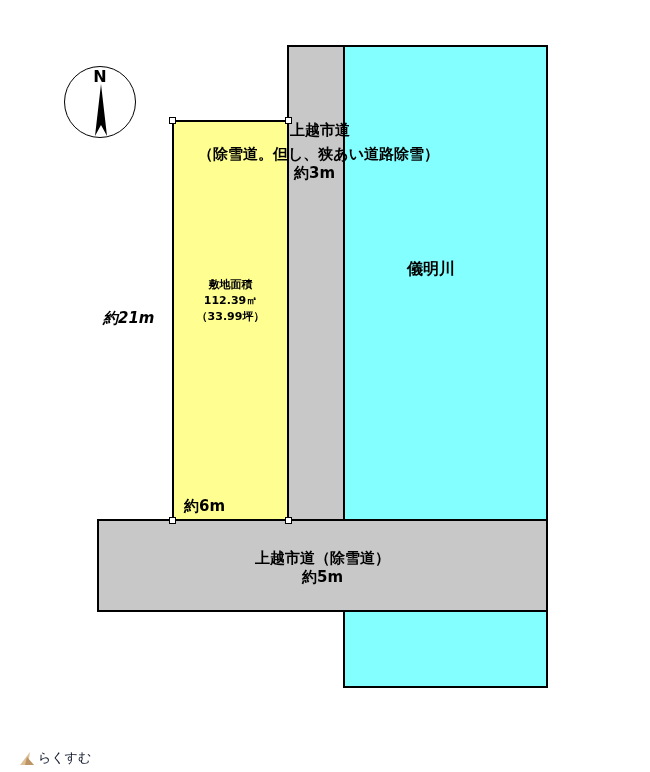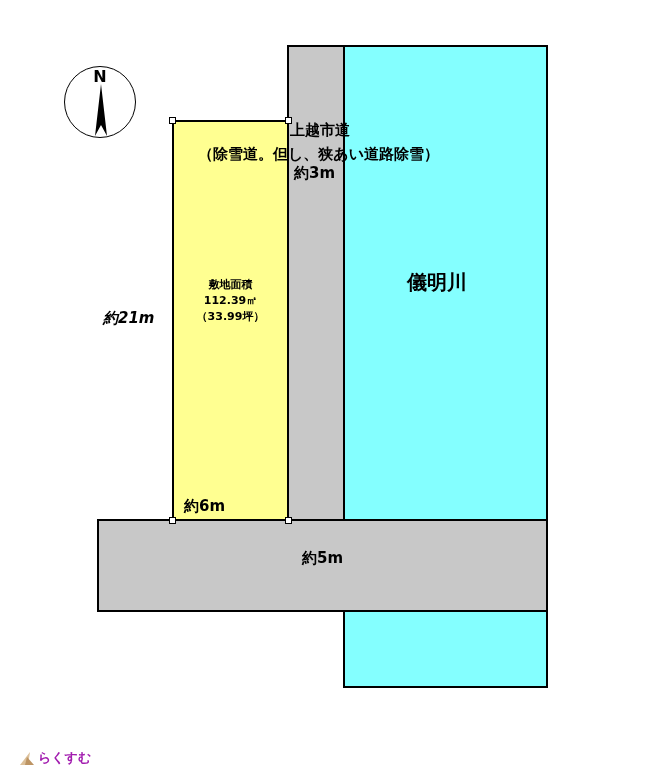--- a/index.html
+++ b/index.html
@@ -14,21 +14,21 @@
   .road-h{left:97px;top:519px;width:451px;height:93px;background:#C8C8C8;}
   .river-bottom{left:343px;top:610px;width:205px;height:78px;background:#84FFFF;}
   .marker{position:absolute;width:7px;height:7px;background:#fff;border:1px solid #000;box-sizing:border-box;z-index:5;}
   .lbl{position:absolute;color:#000;font-weight:bold;font-size:15px;line-height:18px;white-space:nowrap;z-index:6;}
   .plot-text{left:172px;top:277px;width:117px;text-align:center;font-size:11px;line-height:16px;white-space:normal;}
   .bottom-road-text{left:97px;top:549px;width:451px;text-align:center;line-height:19px;}
   .compass{position:absolute;left:64px;top:66px;width:72px;height:72px;border:1px solid #000;border-radius:50%;box-sizing:border-box;}
   .compass .n{position:absolute;top:0px;left:0;width:100%;text-align:center;font-size:16px;font-weight:bold;color:#000;}
   .compass svg{position:absolute;left:29px;top:17px;}
   .logo{position:absolute;left:20px;top:749px;display:flex;align-items:center;gap:4px;z-index:6;}
-  .logo .txt{font-size:13px;font-weight:bold;color:#a21caf;}
+  .logo .txt{font-size:13px;font-weight:normal;color:#0f172a;}
 </style>
 </head>
 <body>
 
 <div class="compass">
   <div class="n">N</div>
   <svg width="14" height="53" viewBox="0 0 14 53">
     <polygon points="7,0 1,52 7,41 13,52" fill="#000"></polygon>
   </svg>
 </div>
@@ -41,32 +41,33 @@
 
 <div class="marker" style="left:169px;top:117px;"></div>
 <div class="marker" style="left:285px;top:117px;"></div>
 <div class="marker" style="left:169px;top:517px;"></div>
 <div class="marker" style="left:285px;top:517px;"></div>
 
 <div class="lbl" style="left:290px;top:121px;">上越市道</div>
 <div class="lbl" style="left:198px;top:145px;">（除雪道。但し、狭あい道路除雪）</div>
 <div class="lbl" style="left:294px;top:164px;">約3m</div>
 
-<div class="lbl" style="left:407px;top:273px;font-size:20px;">儀明川</div>
+<div class="lbl" style="left:407px;top:260px;font-size:16px;">儀明川</div>
 
 <div class="lbl plot-text">
   <div>敷地面積</div>
   <div>112.39㎡</div>
   <div>（33.99坪）</div>
 </div>
 
 <div class="lbl" style="left:103px;top:309px;font-style:italic;">約21m</div>
 <div class="lbl" style="left:184px;top:497px;">約6m</div>
 
 <div class="lbl bottom-road-text">
+  <div>上越市道（除雪道）</div>
   <div>約5m</div>
 </div>
 
 <div class="logo">
   <svg width="14" height="14" viewBox="0 0 14 14">
     <polygon points="0,14 10,1 8,14" fill="#dcc09a"></polygon>
     <polygon points="7,6 14,14 5,14" fill="#bd9463"></polygon>
   </svg>
   <span class="txt">らくすむ</span>
 </div>

